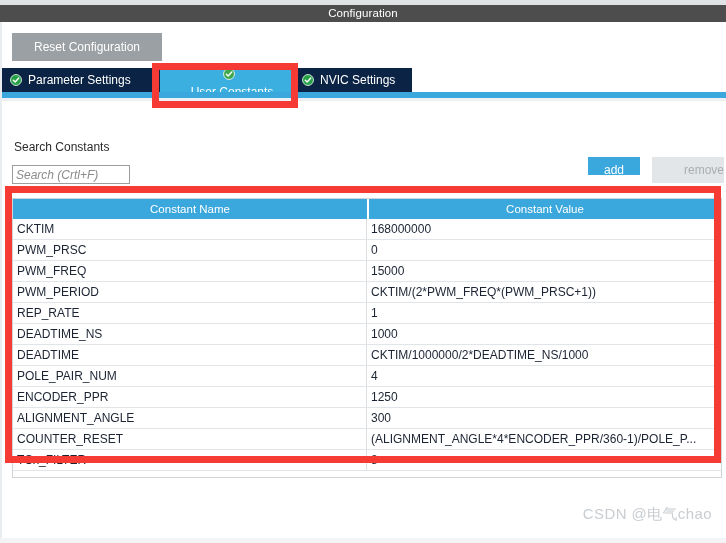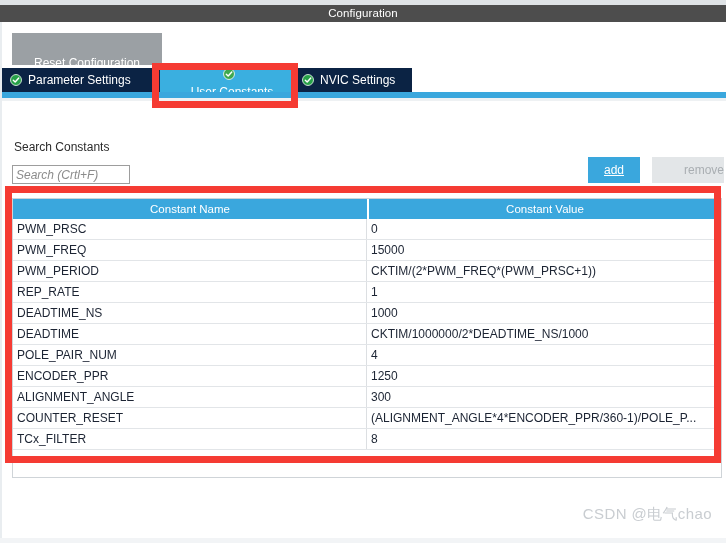--- a/index.html
+++ b/index.html
@@ -57,21 +57,21 @@
     left: 10px; top: 11px;
     width: 150px; height: 28px;
     background: #9ba0a4;
     color: #ffffff;
     font-size: 12px;
     line-height: 28px;
     text-align: center;
     border: none;
     cursor: pointer;
     font-family: "Liberation Sans", sans-serif;
-    padding: 16px;
+    padding: 0;
   }
 
   
   .tabbar {
     position: absolute;
     left: 0; top: 46px;
     width: 410px; height: 24px;
     background: #0b2344;
   }
   .tabbar-fill {
@@ -142,21 +142,21 @@
     padding: 0 3px;
     box-sizing: border-box;
     font-family: "Liberation Sans", sans-serif;
   }
   .search-input::placeholder { color: #8b8b8b; font-style: italic; opacity: 1; }
 
   
   .btn-add {
     position: absolute;
     left: 586px; top: 135px;
-    width: 52px; height: 26px;
+    width: 52px; height: 18px;
     background: #3aa7dd;
     color: #ffffff;
     font-size: 12px;
     line-height: 26px;
     text-align: center;
     border: none;
     cursor: pointer;
     text-decoration: underline;
     font-family: "Liberation Sans", sans-serif;
     padding: 0;
@@ -307,20 +307,24 @@
 
     <button class="btn-remove">remove</button>
 
     <div class="table-wrap">
       <div class="thead">
         <div class="th c1">Constant Name</div>
         <div class="th c2">Constant Value</div>
       </div>
       <div id="table-body">
           <div class="trow">
+            <div class="td c1">CKTIM</div>
+            <div class="td c2">168000000</div>
+          </div>
+          <div class="trow">
             <div class="td c1">PWM_PRSC</div>
             <div class="td c2">0</div>
           </div>
           <div class="trow">
             <div class="td c1">PWM_FREQ</div>
             <div class="td c2">15000</div>
           </div>
           <div class="trow">
             <div class="td c1">PWM_PERIOD</div>
             <div class="td c2">CKTIM/(2*PWM_FREQ*(PWM_PRSC+1))</div>

